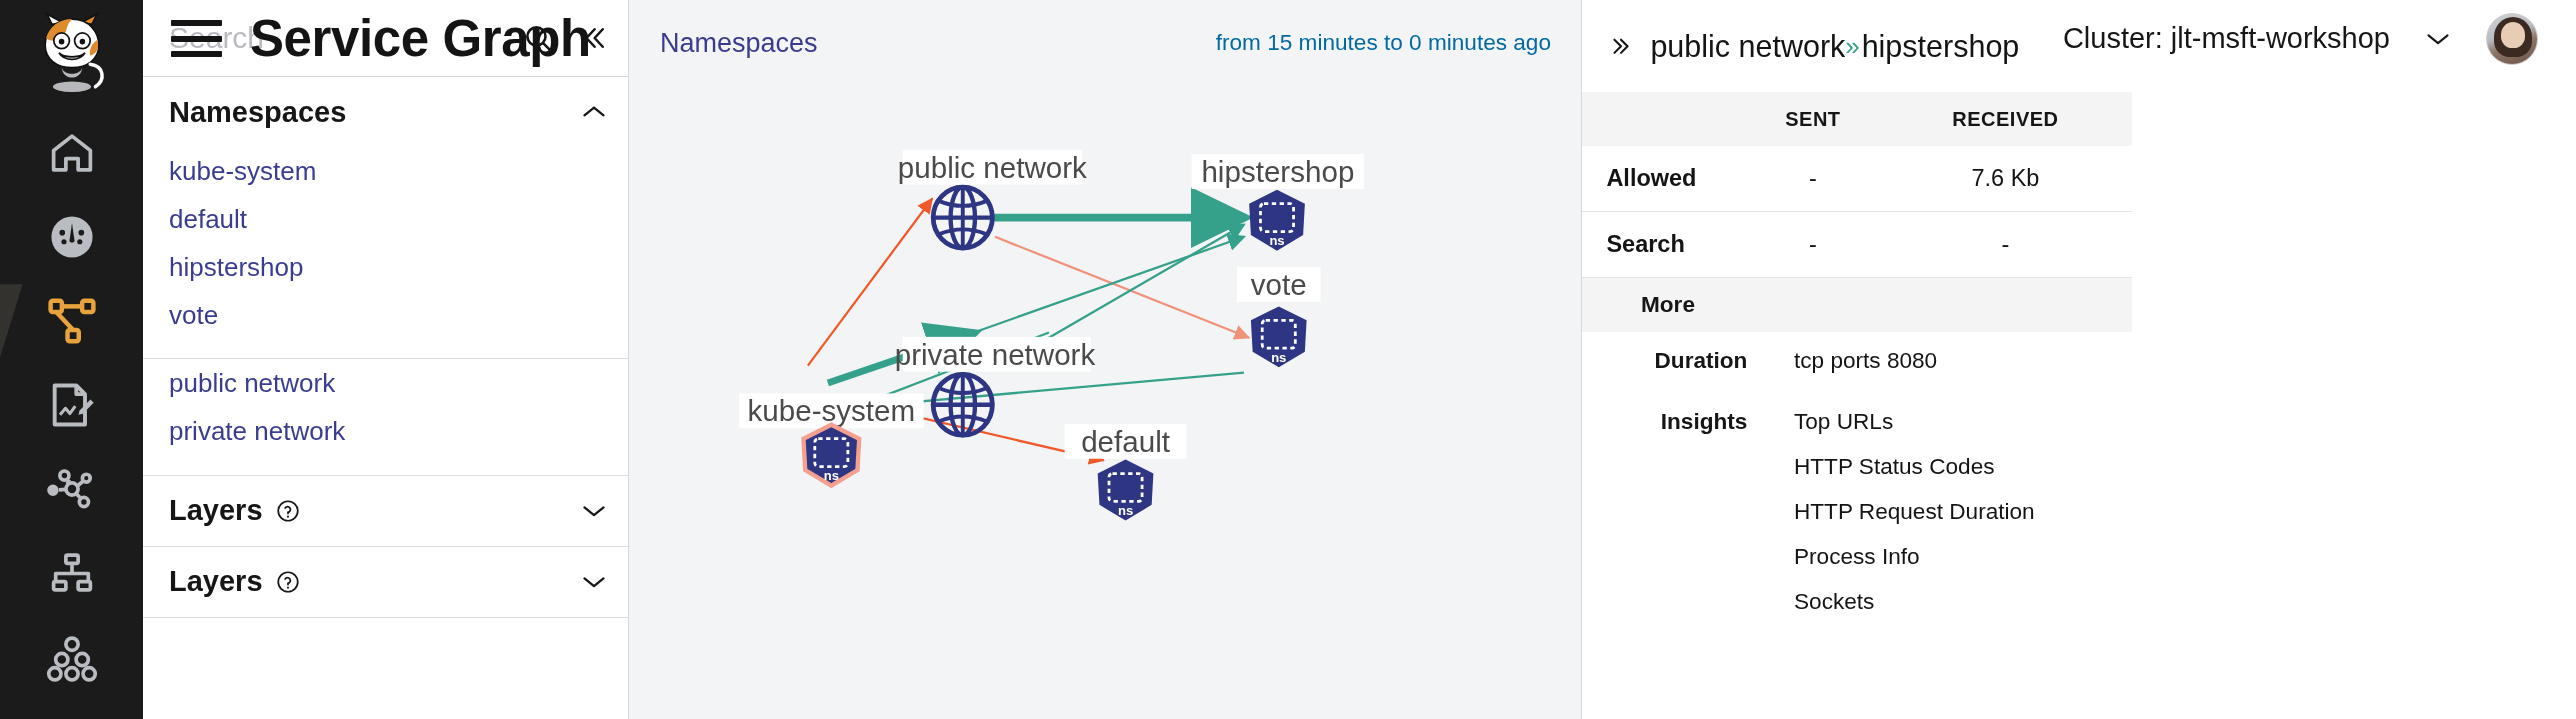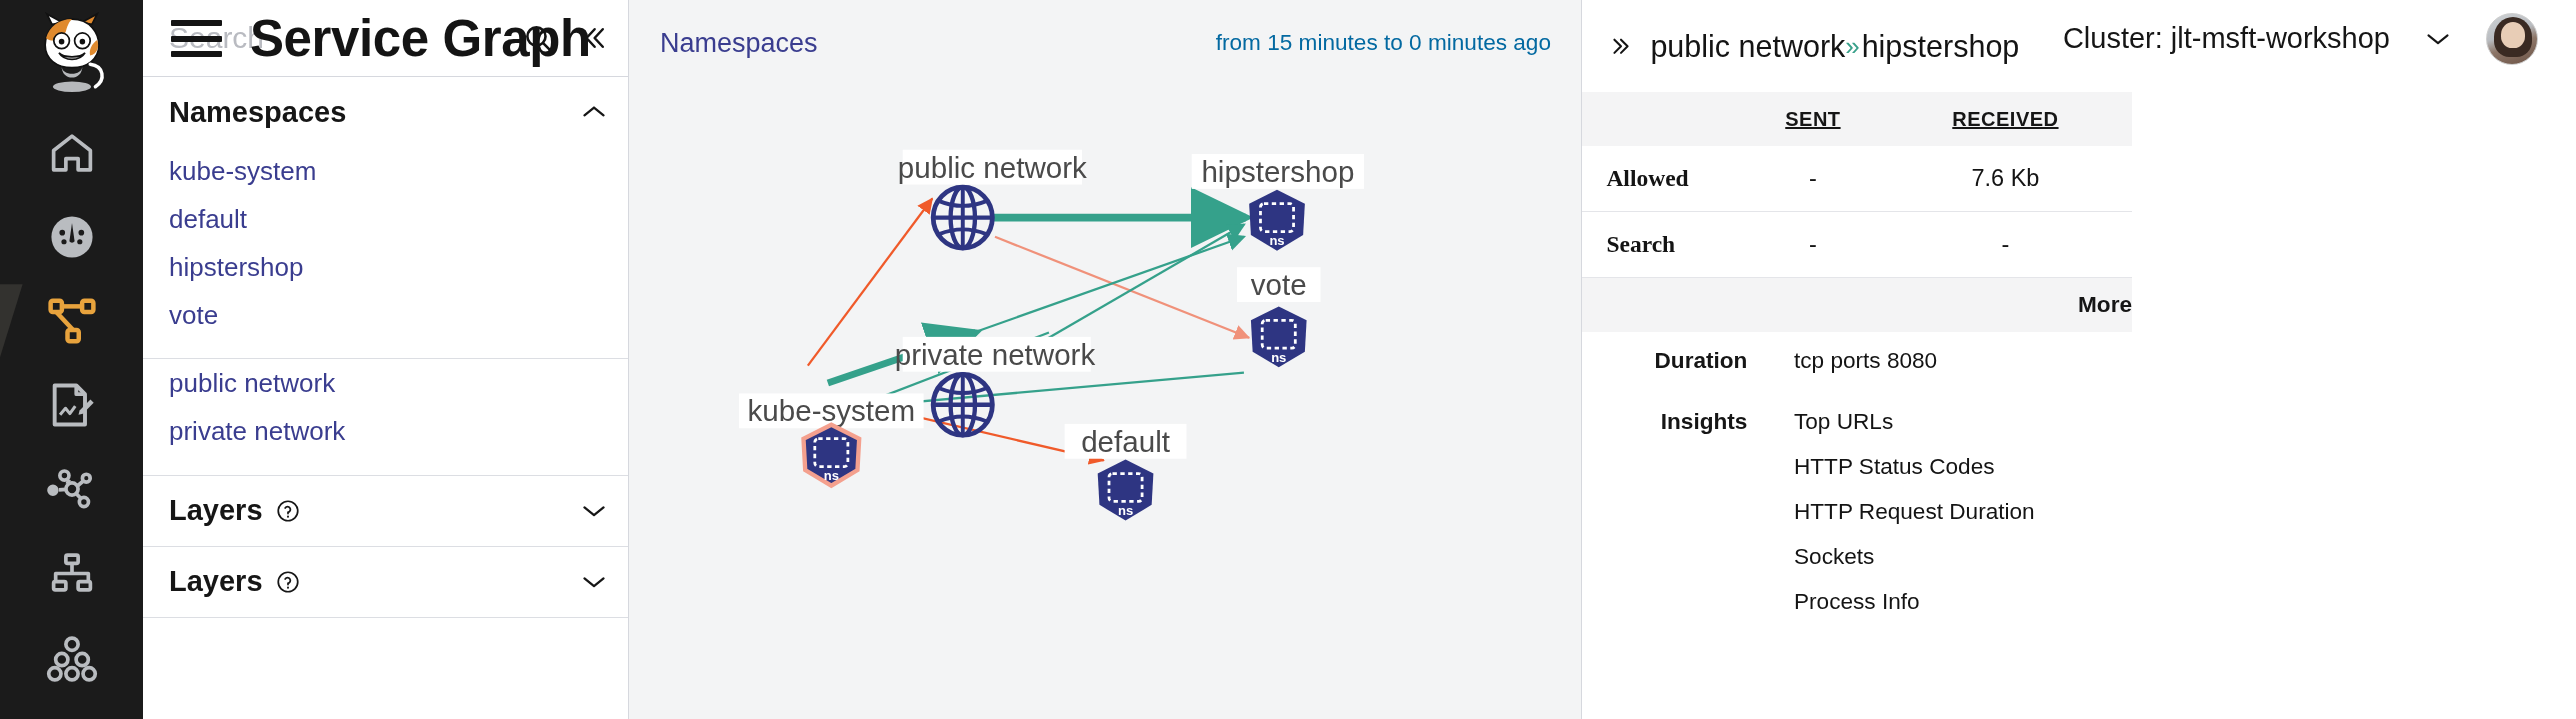--- a/index.html
+++ b/index.html
@@ -120,34 +120,33 @@
     height: 92px;
   }
   .dbl-chev { width: 30px; height: 22.6px; flex: 0 0 30px; }
   .detail-title { font-size: 30.5px; color: #141414; display:flex; align-items:center; }
   .detail-title .sep { color: #38a08a; font-size: 26px; margin: 0 3.5px 0 0; letter-spacing:-1.7px;}
   .detail-title .part { white-space: nowrap; }
 
   .dtable { width: 100%; border-collapse: collapse; }
   .dtable thead th {
     background: #f4f4f5; font-size: 20px; font-weight: 700; color: #161616;
-    letter-spacing: 0.5px; padding: 15.7px 0; text-align: center; text-decoration: underline;
+    letter-spacing: 0.5px; padding: 15.7px 0; text-align: center;
   }
   .dtable thead th.first { width: 165px; }
   .dtable tbody td {
     font-size: 23.5px; color: #141414; padding: 19px 0; text-align: center;
     border-bottom: 0.9px solid #e4e5e9;
   }
   .dtable tbody td.rowlabel {
-    font-weight: 700; text-align: left; padding-left: 24.4px; width: 165px; font-family: Liberation Serif, serif;
+    font-weight: 700; text-align: left; padding-left: 24.4px; width: 165px;
   }
   .more-bar {
     background: #f4f4f5; font-size: 22.6px; font-weight: 700; color: #161616;
     padding: 14px 0 14px 59px;
-    text-align: right;
   }
   .kv { display: flex; padding: 15.7px 0 0 0; }
   .kv-key {
     width: 188px; flex: 0 0 188px; text-align: right; padding-right: 22.6px;
     font-size: 22.6px; font-weight: 700; color: #161616;
   }
   .kv-val { font-size: 22.6px; color: #141414; }
   .kv-val div { padding-bottom: 19px; margin-left: 24px; }
   .kv-val div:first-child { padding-top: 0; }
 </style>
@@ -508,20 +507,20 @@
         <div>tcp ports 8080</div>
       </div>
     </div>
 
     <div class="kv">
       <div class="kv-key">Insights</div>
       <div class="kv-val">
         <div>Top URLs</div>
         <div>HTTP Status Codes</div>
         <div>HTTP Request Duration</div>
+        <div>Process Info</div>
         <div>Sockets</div>
-        <div>Process Info</div>
       </div>
     </div>
   </aside>
 
 </div>
 
 
 </body></html>

